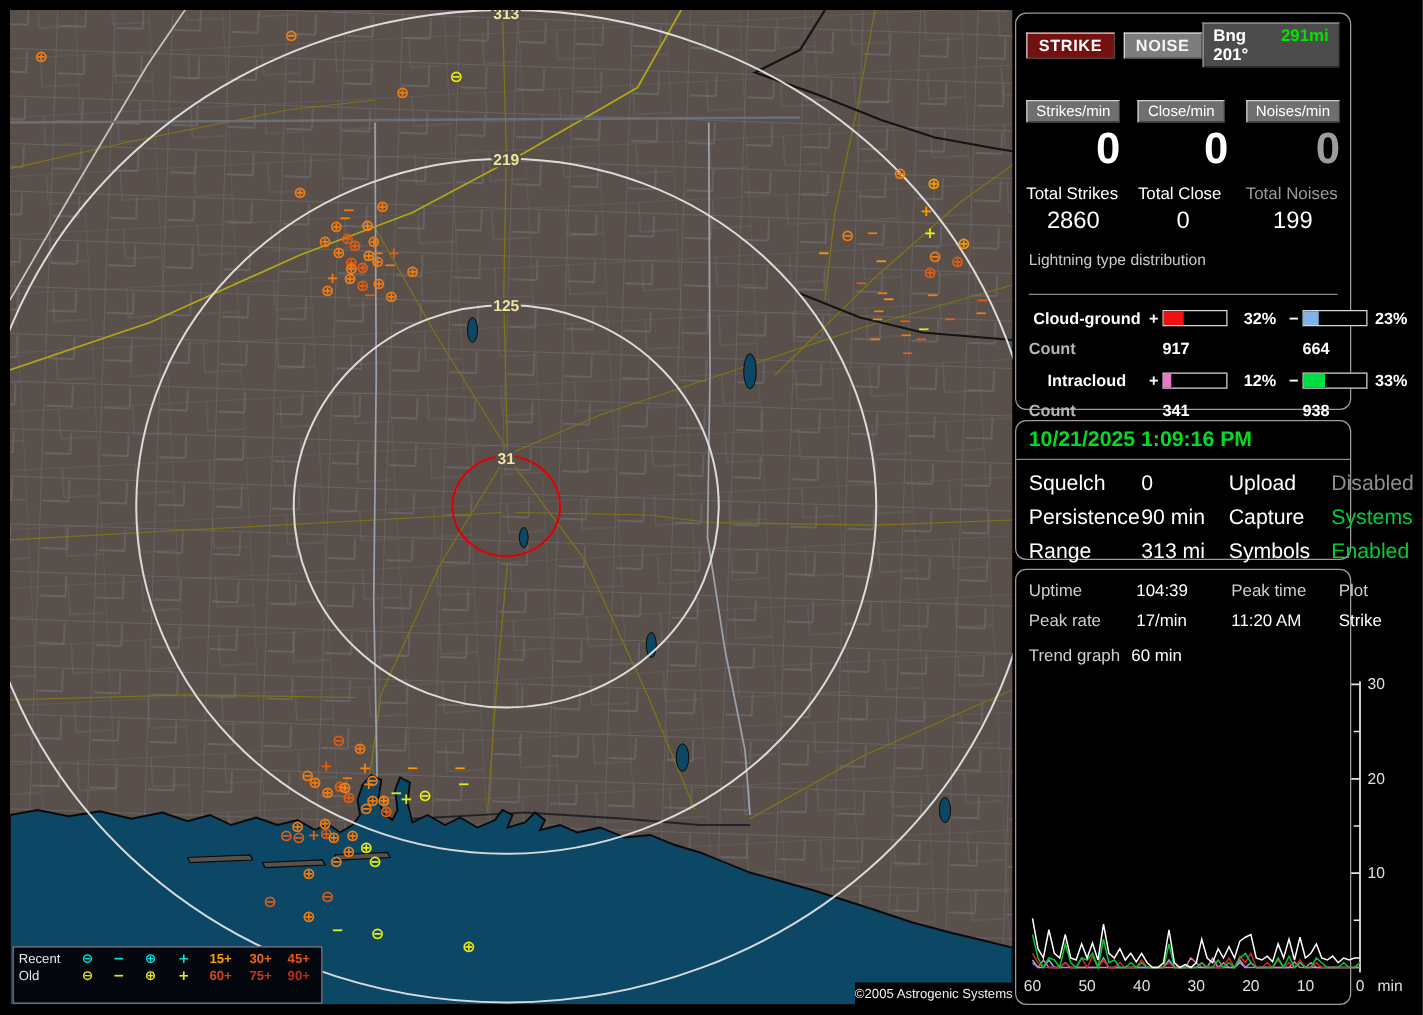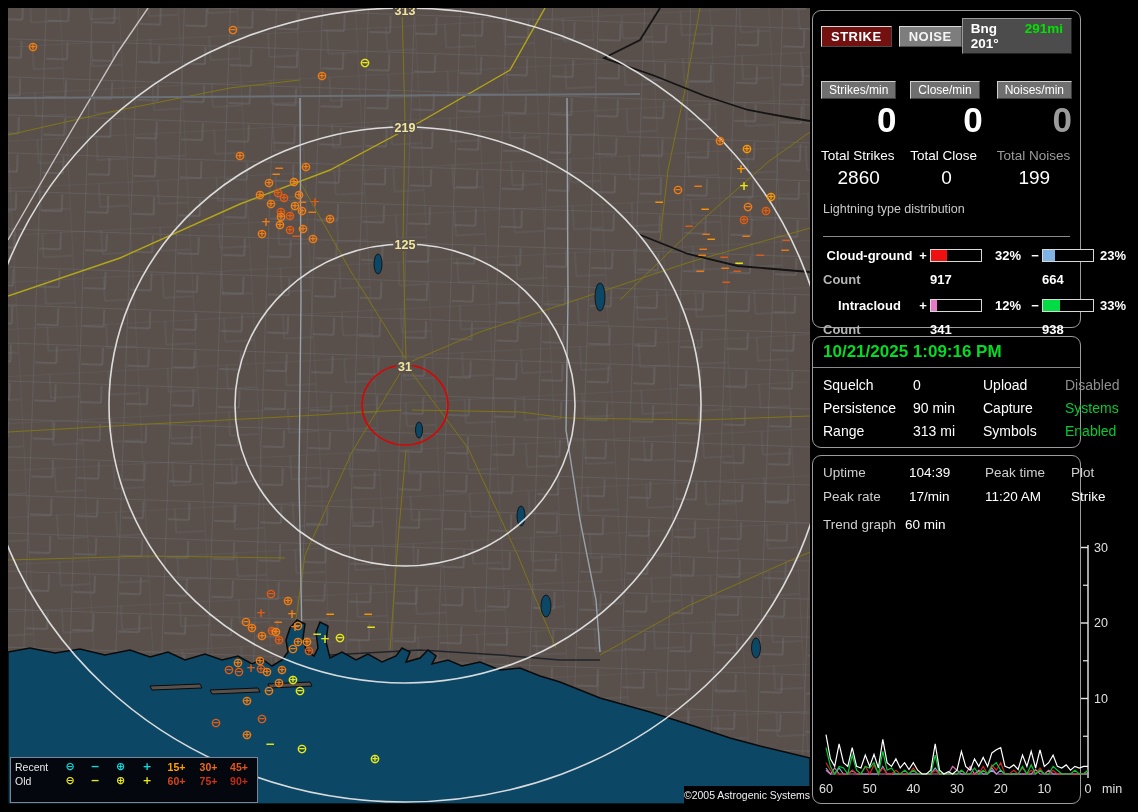--- a/index.html
+++ b/index.html
@@ -55,21 +55,21 @@
   .ccol.dim .zero,.ccol.dim .tlabel{color:#9c9c9c;}
   .dist{padding:13px 10px 0 10px;}
   .dist-title{color:#c9c9c9;font-size:12.5px;border-bottom:1px solid #8a8a8a;padding-bottom:20px;}
   .drow{display:grid;grid-template-columns:93px 14px 52px 46px 14px 52px 1fr;align-items:center;margin-top:11px;font-weight:bold;font-size:13px;text-align:center;}
   .bar{height:11px;border:1px solid #d8d8d8;background:#000;position:relative;}
   .bar i{position:absolute;left:0;top:0;bottom:0;}
   .pct{padding-left:6px;}
   .crow{display:grid;grid-template-columns:93px 14px 98px 14px 1fr;font-weight:bold;font-size:13px;margin-top:9px;}
   .clabel{color:#b5b5b5;}
   .dt{color:#00dd22;font-weight:bold;font-size:17px;padding:5px 10px 5px 10px;border-bottom:1px solid #8a8a8a;white-space:nowrap;}
-  .sgrid{display:grid;grid-template-columns:90px 70px 82px 1fr;padding:9px 10px 0 10px;font-size:14px;row-gap:7px;}
+  .sgrid{display:grid;grid-template-columns:90px 70px 82px 1fr;padding:9px 10px 0 10px;font-size:17px;row-gap:7px;}
   .stgrid{display:grid;grid-template-columns:86px 76px 86px 1fr;padding:9px 10px 0 10px;font-size:13.5px;row-gap:9px;}
   .trow{display:flex;gap:9px;padding:13px 10px 0 10px;font-size:13.5px;}
   .lab{color:#cfcfcf;}
   .green{color:#00cc33;}
   .dimv{color:#8f8f8f;}
   #trend{position:absolute;left:3px;top:86px;}
 </style>
 </head>
 <body>
 

